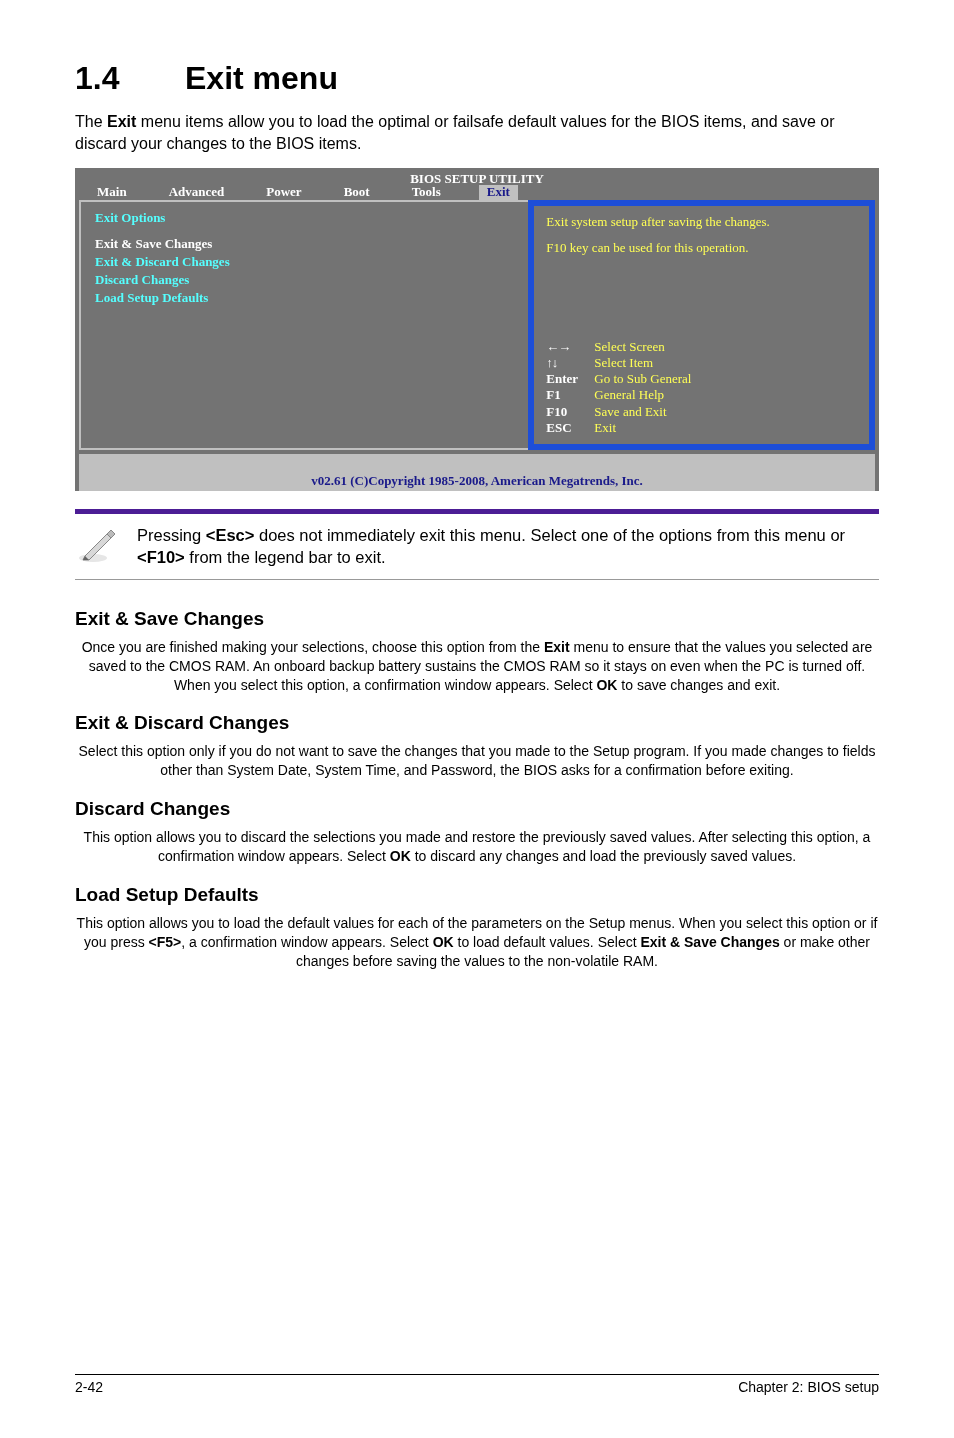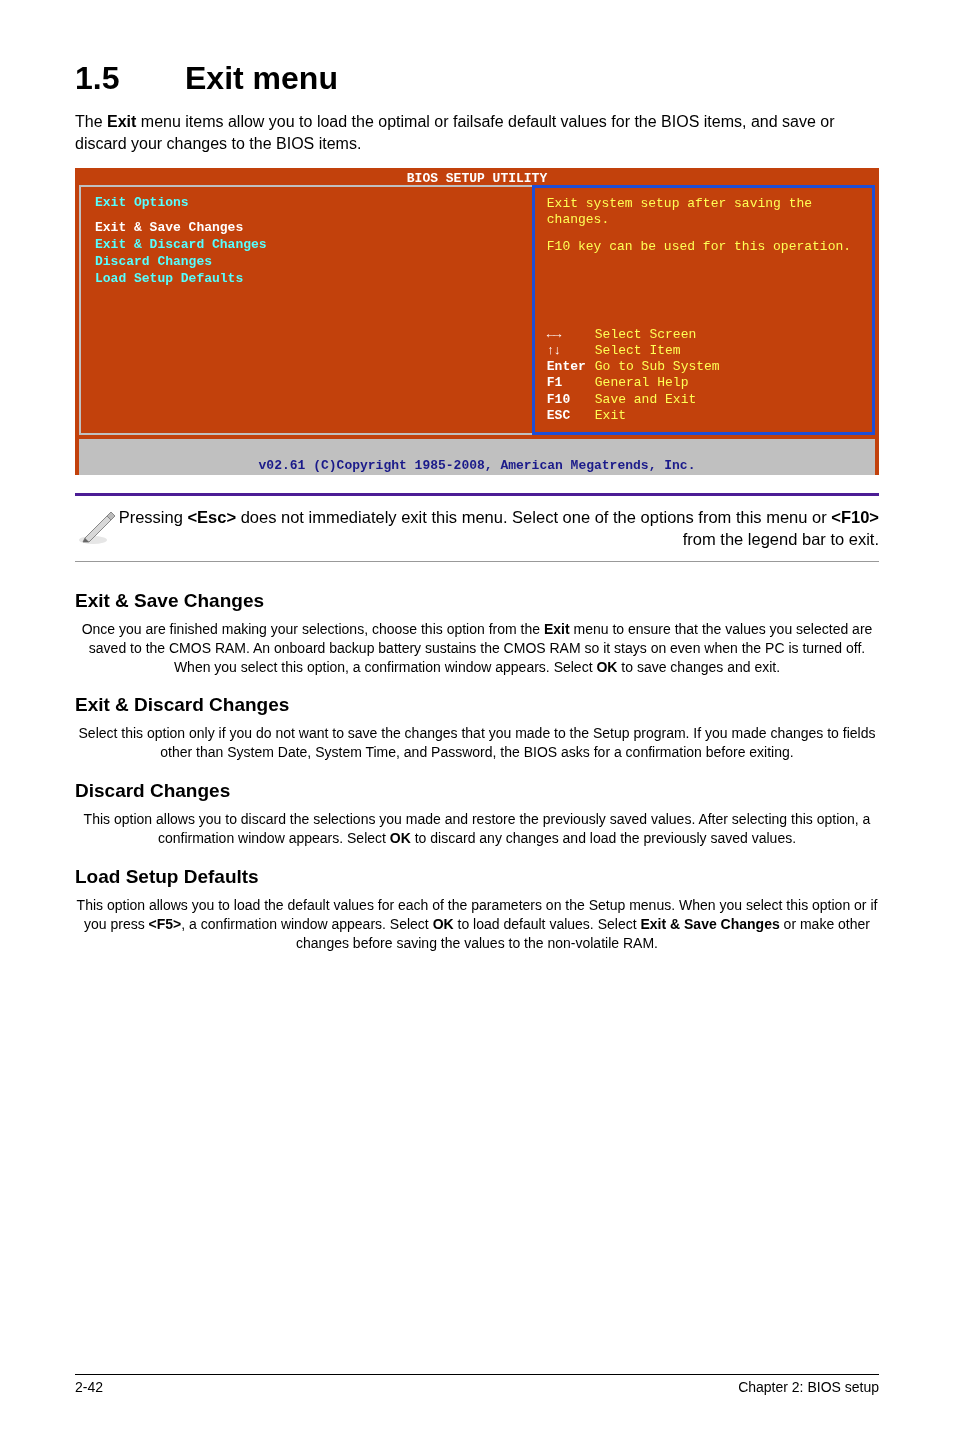--- a/index.html
+++ b/index.html
@@ -19,23 +19,23 @@
   }
   h1.section-title .num { display: inline-block; width: 110px; }
   p.body-text {
     font-size: 16px;
     line-height: 1.35;
     margin-bottom: 14px;
   }
   
   .bios-box {
     width: 100%;
-    background: #c2410c;
+    background: #737373;
     margin: 7px 0 18px 0;
-    font-family: Liberation Mono, monospace;
+    font-family: Liberation Serif, serif;
     font-size: 13px;
     color: #fff;
   }
   .bios-title {
     text-align: center;
     color: #fff;
     font-weight: bold;
     padding-top: 4px;
     line-height: 1;
     font-size: 13px;
@@ -59,21 +59,21 @@
   }
   .bios-left {
     flex: 1.35;
     border: 2px solid #c0c0c0;
     border-right: none;
     padding: 8px 14px;
     min-height: 250px;
   }
   .bios-right {
     flex: 1;
-    border: 3px solid #1d4ed8;
+    border: 6px solid #1d4ed8;
     padding: 8px 12px;
     color: #ffff55;
     display: flex;
     flex-direction: column;
     justify-content: space-between;
   }
   .bios-left .headline { color: #55ffff; font-weight: bold; margin-bottom: 10px; }
   .bios-left .sel { color: #fff; font-weight: bold; margin-bottom: 2px; }
   .bios-left .opt { color: #55ffff; font-weight: bold; margin-bottom: 2px; }
   .bios-help { line-height: 1.25; }
@@ -83,27 +83,27 @@
   .bios-footer {
     text-align: center;
     background: #c0c0c0;
     color: #1a1a8a;
     font-weight: bold;
     padding: 19px 0 2px 0;
     margin: 0 4px 4px 4px;
   }
   
   .note-wrap {
-    border-top: 3px solid #4c1d95;
+    border-top: 5px solid #4c1d95;
     border-bottom: 1px solid #999;
     padding: 10px 0;
     margin: 8px 0 28px 0;
     display: flex;
     align-items: flex-start;
-    text-align: right;
+    gap: 22px;
   }
   .note-icon {
     width: 40px;
     flex-shrink: 0;
     padding-left: 2px;
   }
   .note-text {
     font-size: 16.5px;
     line-height: 1.35;
   }
@@ -129,48 +129,56 @@
     display: flex;
     justify-content: space-between;
     font-size: 14px;
     padding-top: 4px;
   }
 </style>
 </head>
 <body>
 
 <h1 class="section-title">
-  <span class="num">1.5</span><span>Exit menu</span>
+  <span class="num">1.4</span><span>Exit menu</span>
 </h1>
 
 <p class="body-text">
   <span>The </span><b>Exit</b><span> menu items allow you to load the optimal or failsafe default values for the BIOS items, and save or discard your changes to the BIOS items.</span>
 </p>
 
 <div class="bios-box">
   <div class="bios-title">BIOS SETUP UTILITY</div>
+  <div class="bios-tabs">
+    <span>Main</span>
+    <span>Advanced</span>
+    <span>Power</span>
+    <span>Boot</span>
+    <span>Tools</span>
+    <span class="active">Exit</span>
+  </div>
   <div class="bios-body">
     <div class="bios-left">
       <div class="headline">Exit Options</div>
       <div class="sel">Exit &amp; Save Changes</div>
       <div class="opt">Exit &amp; Discard Changes</div>
       <div class="opt">Discard Changes</div>
       <div class="opt"></div>
       <div class="opt">Load Setup Defaults</div>
     </div>
     <div class="bios-right">
       <div class="bios-help">
         <div>Exit system setup after saving the changes.</div>
         <div style="height:10px;"></div>
         <div>F10 key can be used for this operation.</div>
       </div>
       <div class="bios-keys">
         <div><span class="k arrows">←→</span><span>Select Screen</span></div>
         <div><span class="k arrows">↑↓</span><span>Select Item</span></div>
-        <div><span class="k">Enter</span><span>Go to Sub System</span></div>
+        <div><span class="k">Enter</span><span>Go to Sub General</span></div>
         <div><span class="k">F1</span><span>General Help</span></div>
         <div><span class="k">F10</span><span>Save and Exit</span></div>
         <div><span class="k">ESC</span><span>Exit</span></div>
       </div>
     </div>
   </div>
   <div class="bios-footer">v02.61 (C)Copyright 1985-2008, American Megatrends, Inc.</div>
 </div>
 
 <div class="note-wrap">

